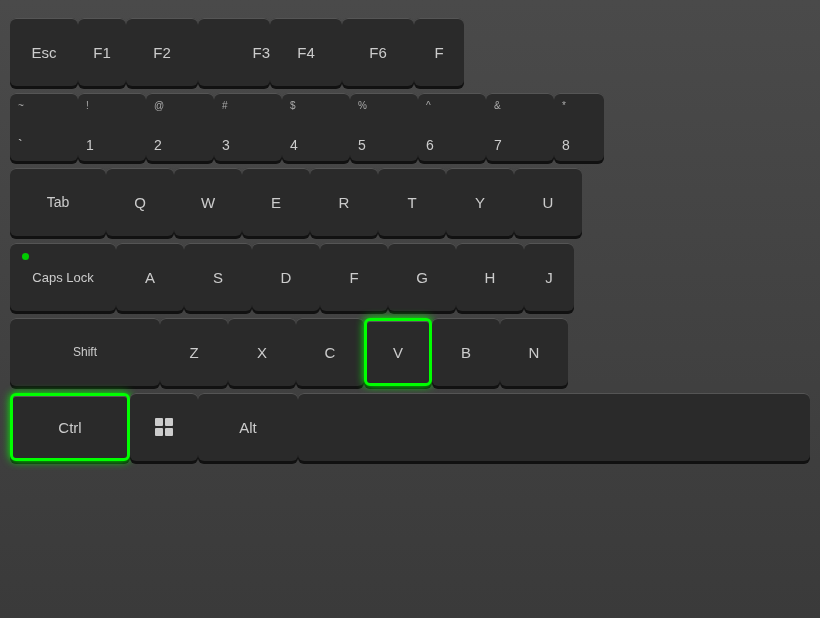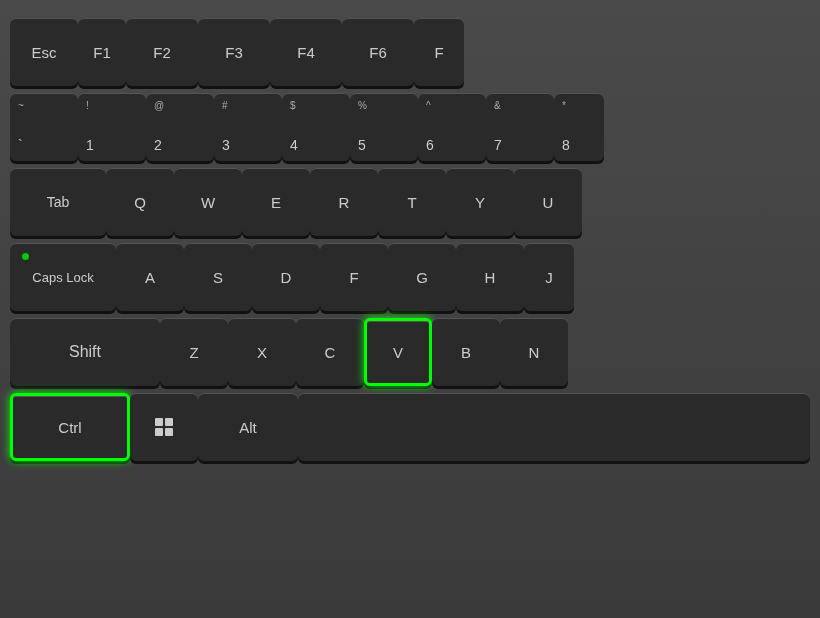--- a/index.html
+++ b/index.html
@@ -68,21 +68,21 @@
 
     .key .center-label {
       font-size: 15px;
       color: #ccc;
     }
 
     
     .key-esc   { width: 68px; }
     .key-f1    { width: 48px; justify-content: center; }
     .key-f2    { width: 72px; }
-    .key-f3    { width: 72px; }
+    .key-f3    { width: 72px; align-items: flex-end; }
     .key-f4    { width: 72px; }
     .key-f5    { width: 72px; }
     .key-f6    { width: 72px; }
     .key-f7    { width: 50px; } 
 
     
     .key-tilde  { width: 68px; }
     .key-1      { width: 68px; }
     .key-2      { width: 68px; }
     .key-3      { width: 68px; }
@@ -275,21 +275,21 @@
     <div class="key key-h">
       <span class="center-label">H</span>
     </div>
     <div class="key key-j" style="width:50px; overflow:hidden;">
       <span class="center-label">J</span>
     </div>
   </div>
 
   <div class="row">
     <div class="key key-shift">
-      <span class="center-label" style="font-size:16px;">Shift</span>
+      <span class="center-label" style="font-size:12px;">Shift</span>
     </div>
     <div class="key key-z">
       <span class="center-label">Z</span>
     </div>
     <div class="key key-x">
       <span class="center-label">X</span>
     </div>
     <div class="key key-c">
       <span class="center-label">C</span>
     </div>

